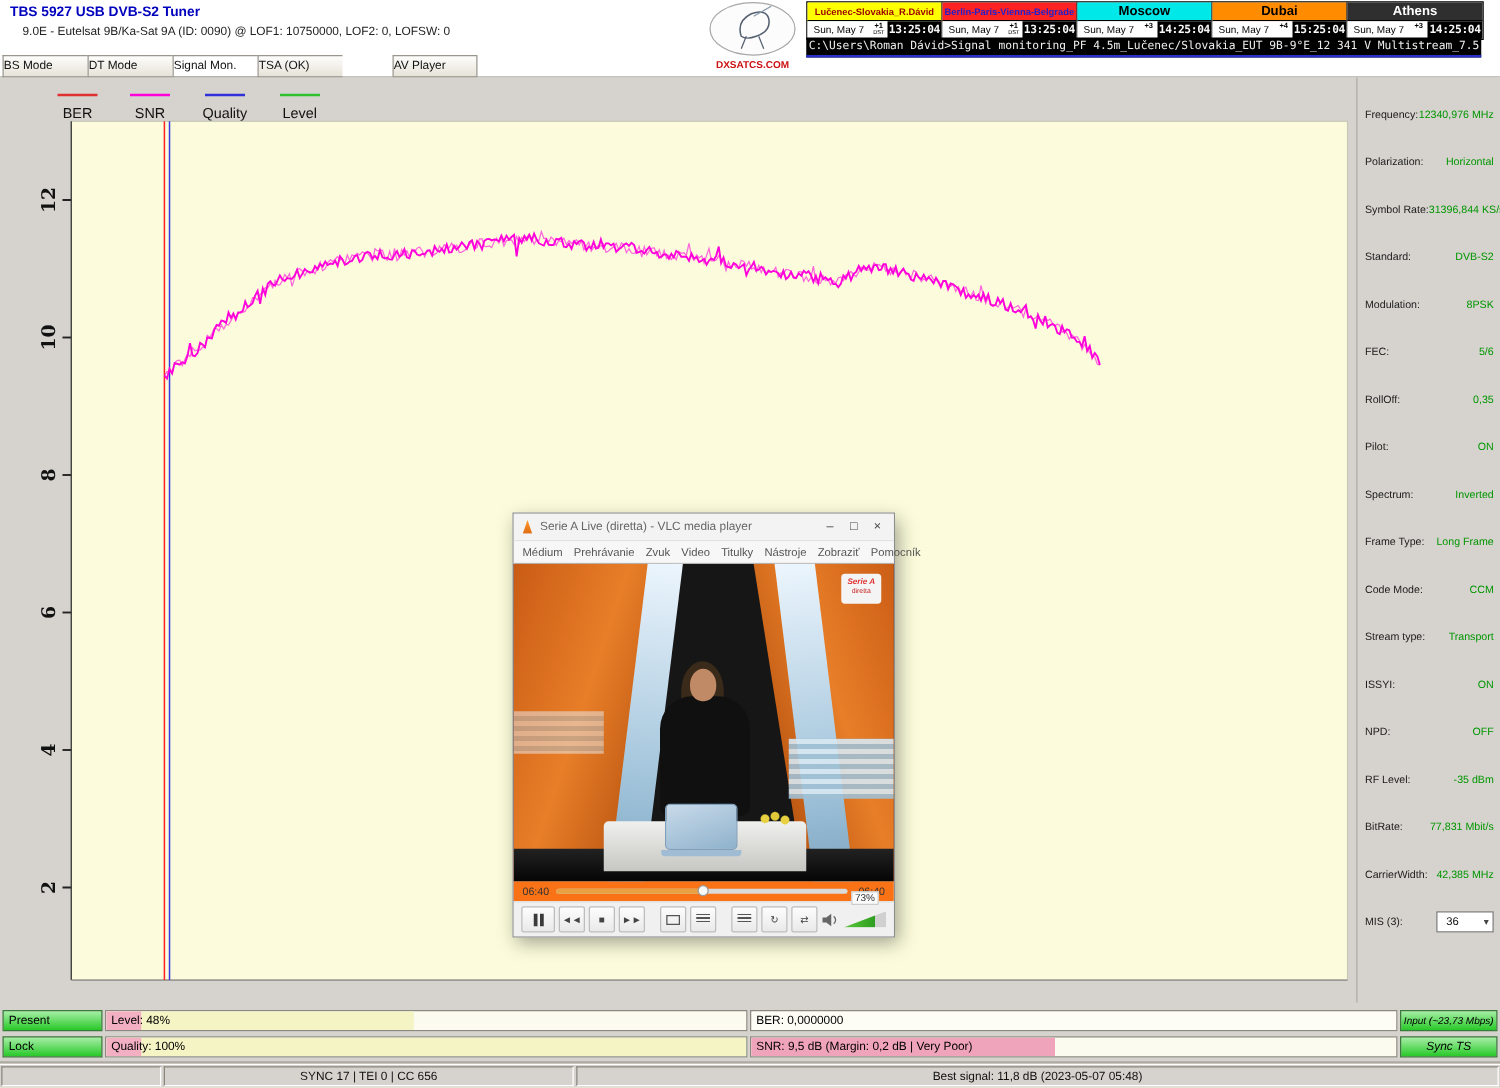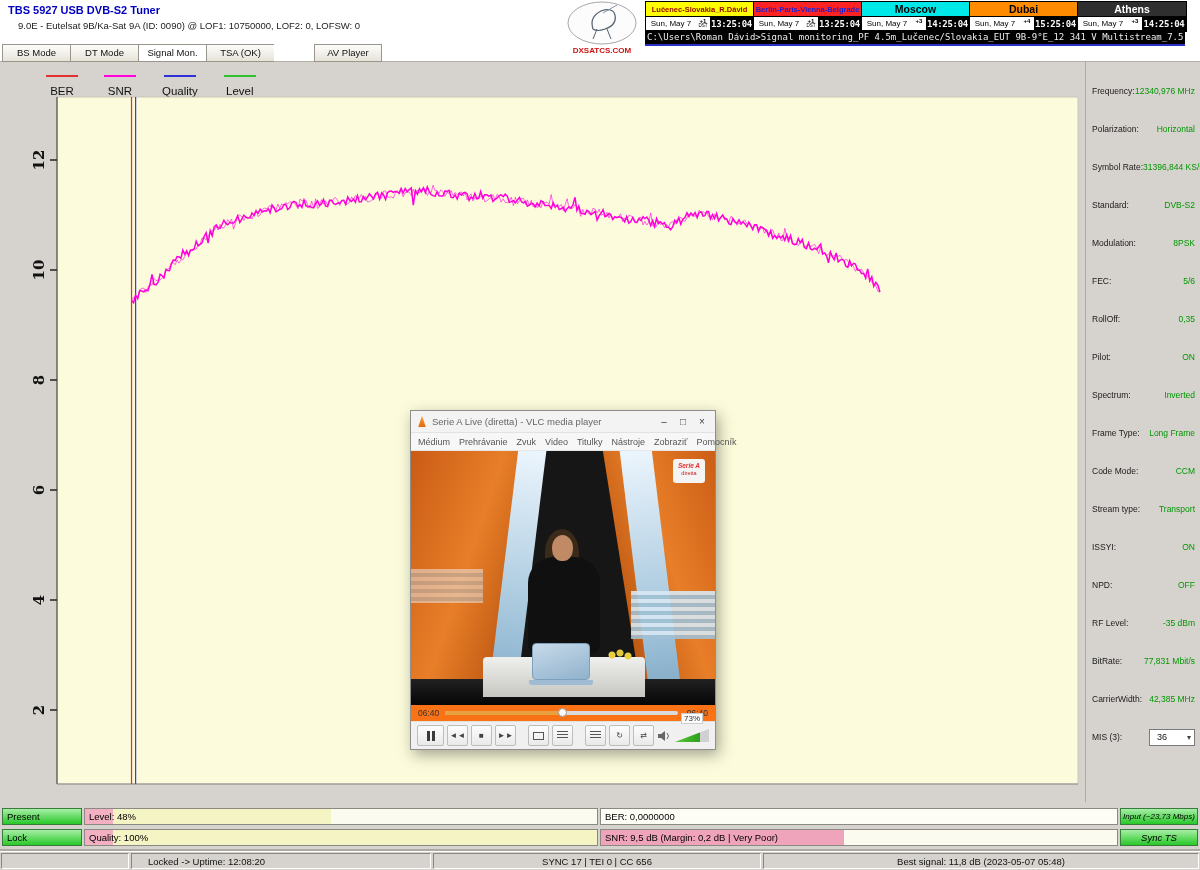--- a/index.html
+++ b/index.html
@@ -4,21 +4,21 @@
 <style>
   * { margin:0; padding:0; box-sizing:border-box; }
   html,body { width:1200px; height:870px; }
   body { font-family:"Liberation Sans",sans-serif; background:#D6D3CE; position:relative; overflow:hidden; }
 
   
   .header { position:absolute; left:0; top:0; width:1200px; height:62px; background:#FFFFFF; border-bottom:1px solid #B4B0A8; }
   .title { position:absolute; left:8px; top:4px; font-size:11px; font-weight:bold; color:#0000BE; }
   .subtitle { position:absolute; left:18px; top:20px; font-size:9.5px; color:#222; }
   .tabbar { position:absolute; left:2px; top:44px; display:flex; }
-  .tab { width:68px; height:18px; line-height:16px; text-align:center; font-size:9.5px; color:#111;
+  .tab { width:68px; height:18px; line-height:16px; font-size:9.5px; color:#111;
          background:linear-gradient(#FDFDFB,#E6E3D8); border:1px solid #9A968E; border-right:none; cursor:default; }
   .tab:last-child { border-right:1px solid #9A968E;margin-left:40px; }
   .tab.active { background:#FFFFFF; box-shadow:inset 1px 1px 0 #FFF; }
 
   .logo { position:absolute; left:563px; top:0px; width:78px; height:62px; text-align:center; }
   .logo-text { color:#CC1111; font-size:8px; font-weight:bold; margin-top:-4px; }
 
   .clocks { position:absolute; left:645px; top:1px; display:flex; border:1px solid #000; background:#FFF; }
   .clock { width:108px; border-right:1px solid #000; }
   .clock:last-child { border-right:none; }
@@ -428,16 +428,15 @@
   <div class="txt">Quality: 100%</div>
 </div>
 <div class="bar" id="snr-bar" style="left:600px;top:829px;width:518px;">
   <div class="fill fill-pink2" id="snr-fill" style="width: 47%;"></div>
   <div class="txt">SNR: 9,5 dB (Margin: 0,2 dB | Very Poor)</div>
 </div>
 <div class="green-box center" style="left:1120px;top:829px;width:78px;"><span>Sync TS</span></div>
 
 <div class="statusbar">
   <div class="scell c1"></div>
-  <div class="scell c2">Locked -&gt; Uptime: 12:08:20</div>
   <div class="scell c3">SYNC 17 | TEI 0 | CC 656</div>
   <div class="scell c4">Best signal: 11,8 dB (2023-05-07 05:48)</div>
 </div>
 
 </body></html>

